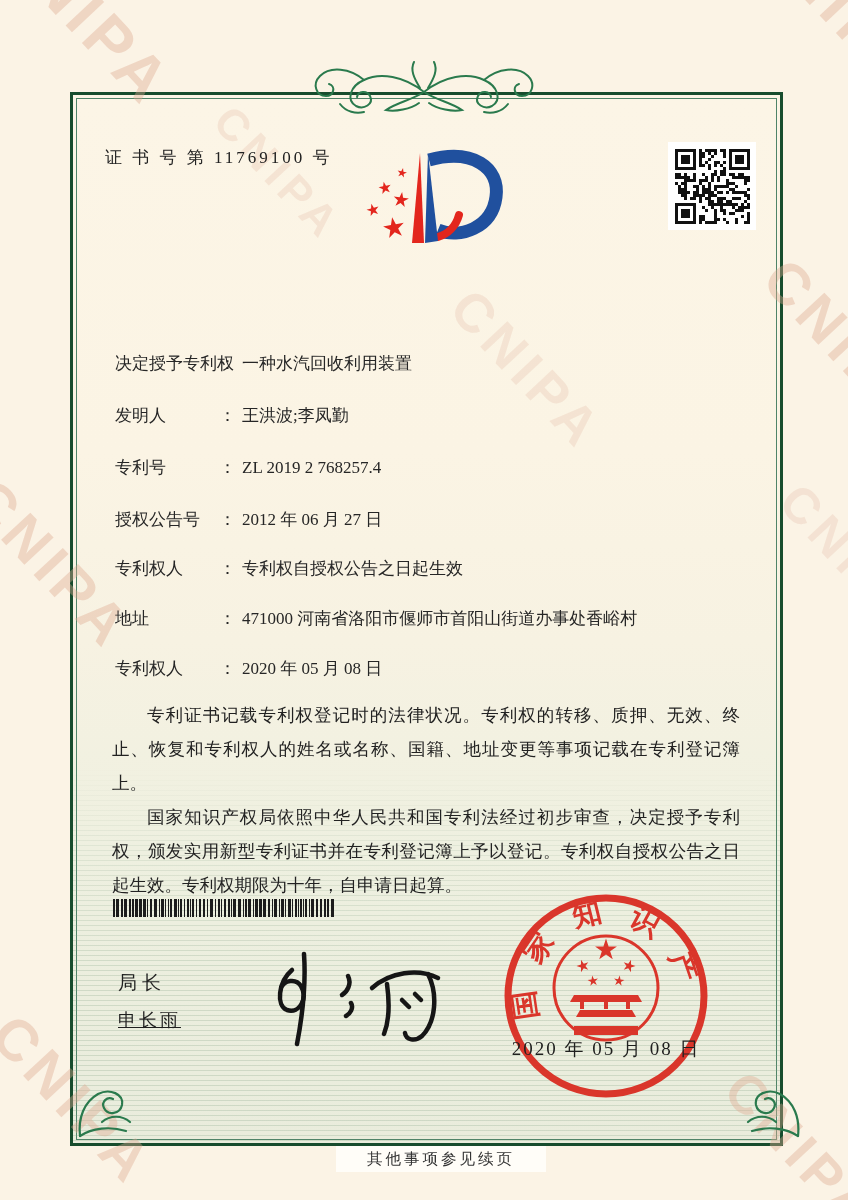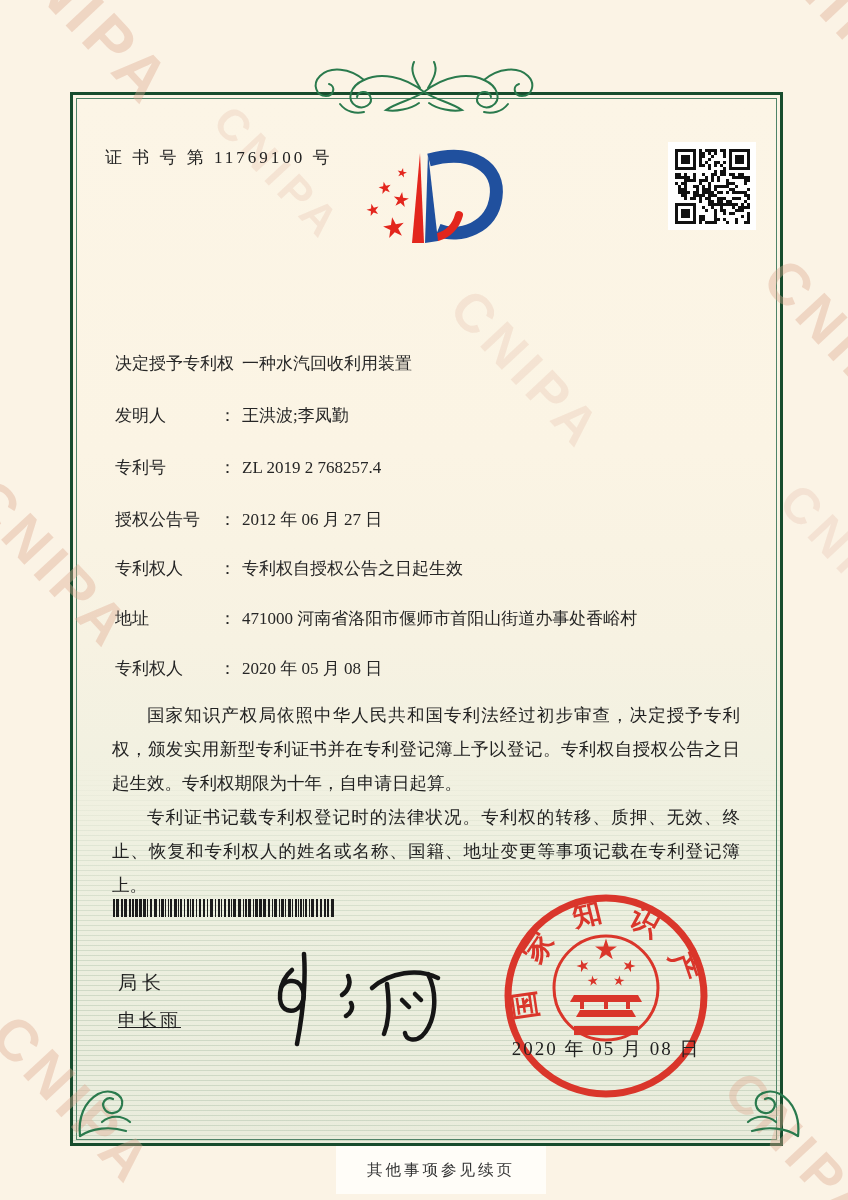--- a/index.html
+++ b/index.html
@@ -37,21 +37,21 @@
          text-align:justify;color:#222;}
   .paras p{margin:0;text-indent:2em;}
   .barcode{position:absolute;left:113px;top:899px;width:225px;height:18px;}
   .barcode span{position:absolute;top:0;bottom:0;background:#1c1c1c;}
   .director-title{position:absolute;left:118px;top:970px;font-size:19px;letter-spacing:5px;color:#1f1f1f;}
   .director-name{position:absolute;left:118px;top:1008px;font-size:18px;letter-spacing:3px;color:#1f1f1f;text-decoration:underline;}
   .sig{position:absolute;left:252px;top:948px;}
   .seal{position:absolute;left:500px;top:890px;opacity:.93;}
   .page-footer{position:absolute;left:70px;top:1088px;width:707px;text-align:center;
                font-size:15px;letter-spacing:3px;color:#333;}
-  .cont-note{position:absolute;left:336px;top:1146px;width:210px;height:48px;background:#fffdf8;
+  .cont-note{position:absolute;left:336px;top:1146px;width:210px;height:26px;background:#fffdf8;
              display:flex;align-items:center;justify-content:center;font-size:15.5px;
              letter-spacing:3px;color:#333;}
 </style>
 </head>
 <body>
 
 <div class="page">
 
   <svg width="0" height="0" style="position:absolute" aria-hidden="true">
     <defs>
@@ -451,22 +451,22 @@
       </div>
       <div class="frow" style="top:255px">
         <span class="lbl">地址</span><span class="colon">：</span><span>471000 河南省洛阳市偃师市首阳山街道办事处香峪村</span>
       </div>
       <div class="frow" style="top:305px;width:620px">
         <span class="lbl">专利权人</span><span class="colon">：</span><span>2020 年 05 月 08 日</span>
       </div>
     </div>
 
     <div class="paras">
+      <p>专利证书记载专利权登记时的法律状况。专利权的转移、质押、无效、终止、恢复和专利权人的姓名或名称、国籍、地址变更等事项记载在专利登记簿上。</p>
       <p>国家知识产权局依照中华人民共和国专利法经过初步审查，决定授予专利权，颁发实用新型专利证书并在专利登记簿上予以登记。专利权自授权公告之日起生效。专利权期限为十年，自申请日起算。</p>
-      <p>专利证书记载专利权登记时的法律状况。专利权的转移、质押、无效、终止、恢复和专利权人的姓名或名称、国籍、地址变更等事项记载在专利登记簿上。</p>
     </div>
 
     <div class="barcode" id="barcode">
         <span style="left:0px;width:2px"></span>
         <span style="left:3px;width:3px"></span>
         <span style="left:8px;width:2px"></span>
         <span style="left:11px;width:3px"></span>
         <span style="left:16px;width:2px"></span>
         <span style="left:19px;width:2px"></span>
         <span style="left:22px;width:3px"></span>

